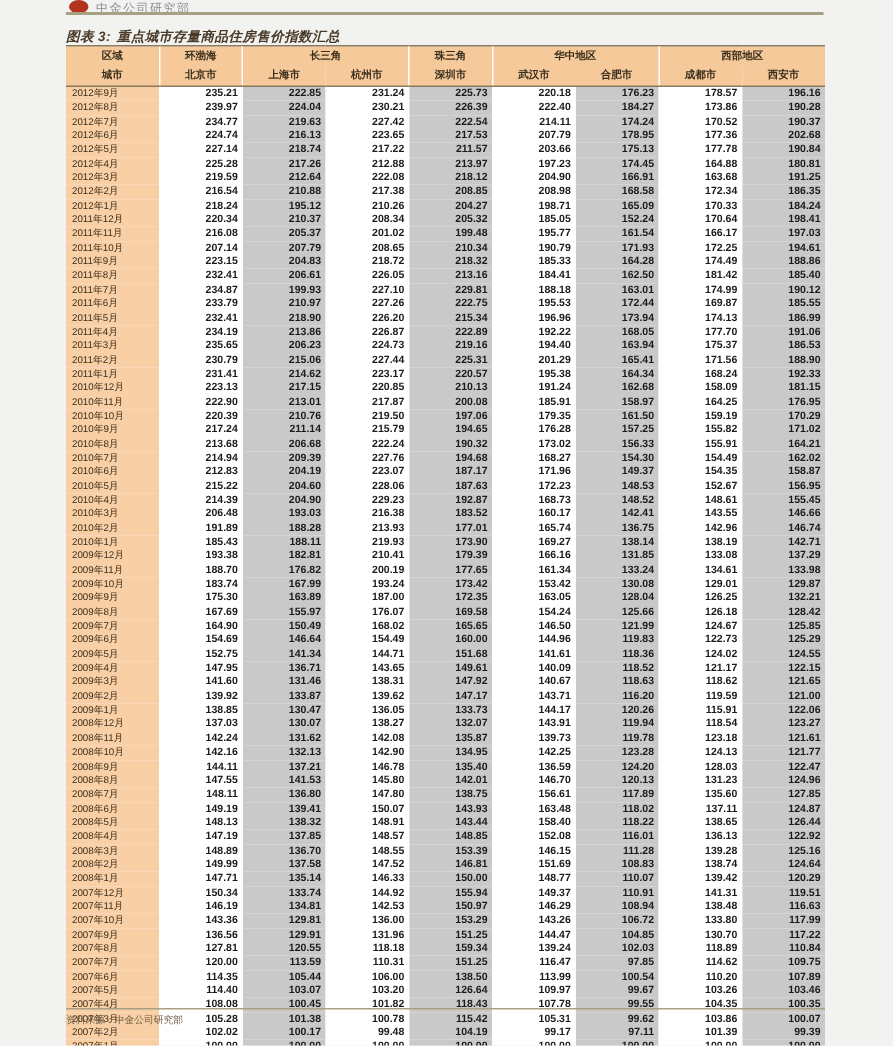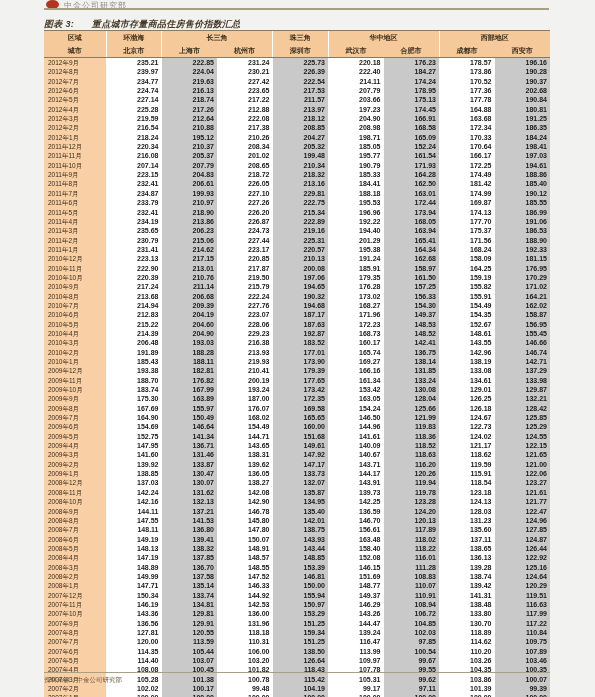--- a/index.html
+++ b/index.html
@@ -48,21 +48,21 @@
   #caption {
     position: absolute;
     left: 44px; top: 18px;
     font-size: 9px;
     font-weight: bold;
     font-style: italic;
     color: #4a3b28;
     white-space: nowrap;
     letter-spacing: 0.3px;
   }
-  #caption .cap-num { margin-right: 15px; }
+  #caption .cap-num { margin-right: 1px; }
 
   
   #table-wrap {
     position: absolute;
     left: 44px; top: 30px;
     width: 506px;
   }
   table.idx {
     border-collapse: collapse;
     width: 506px;

